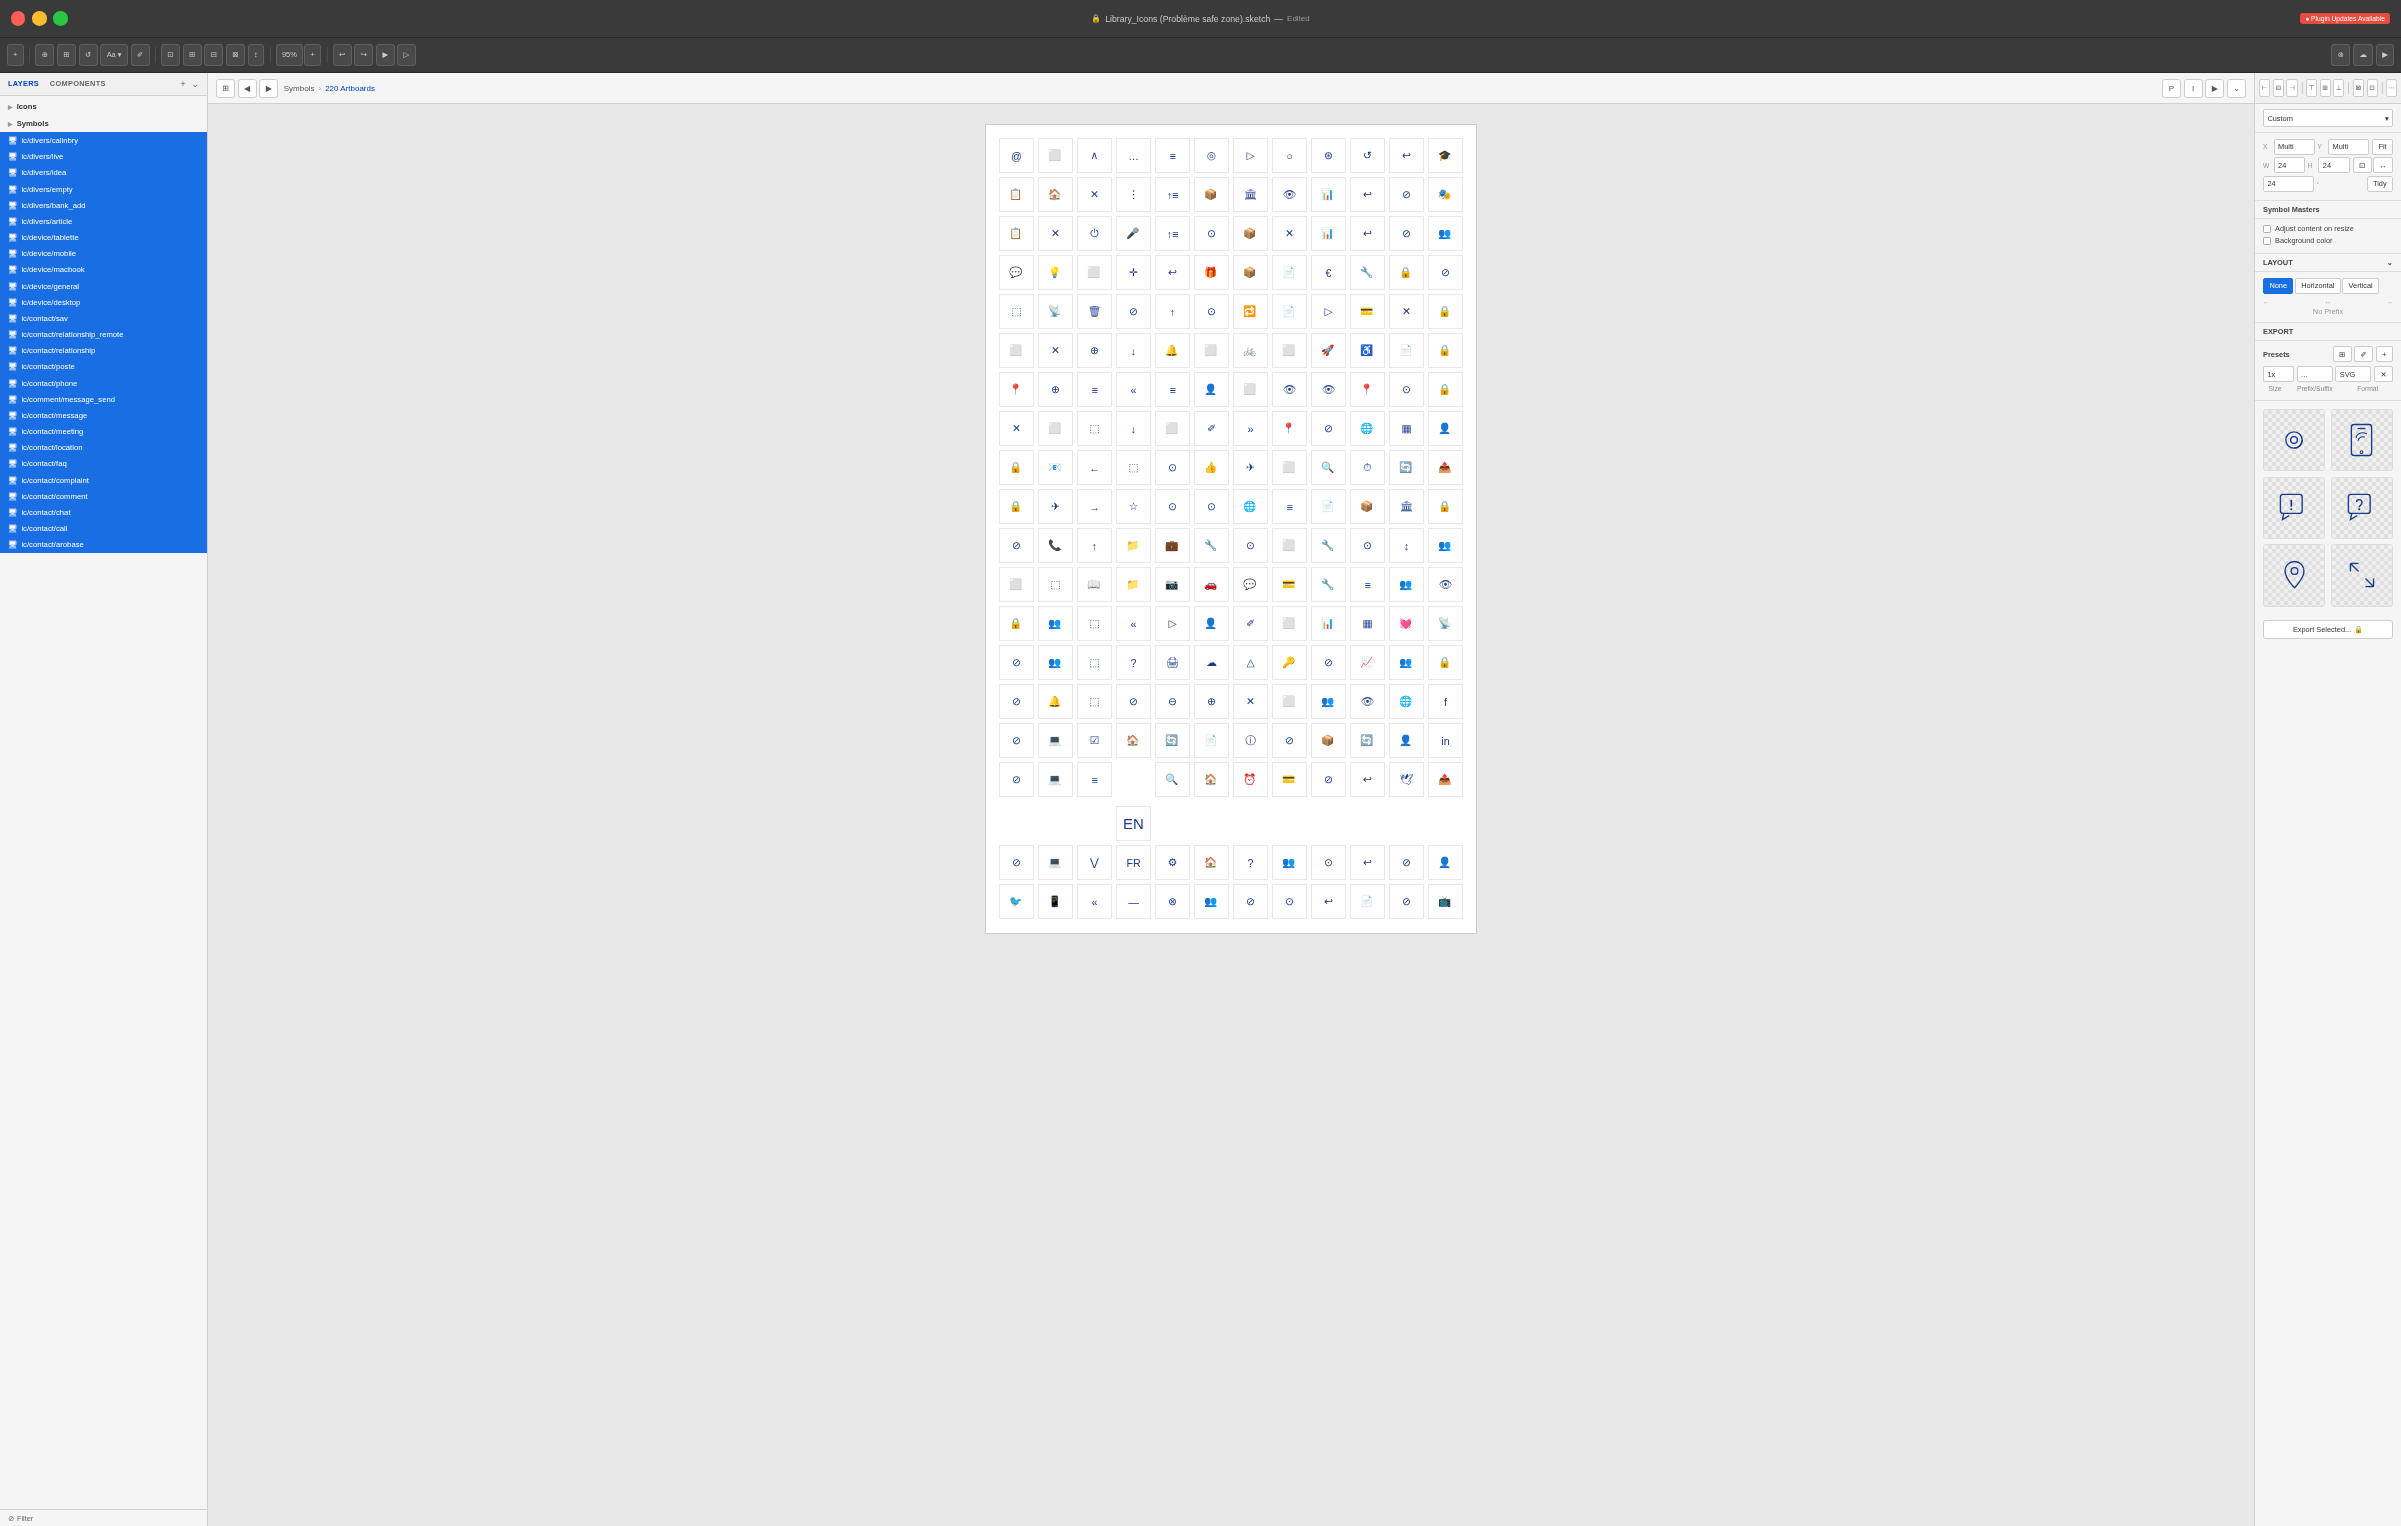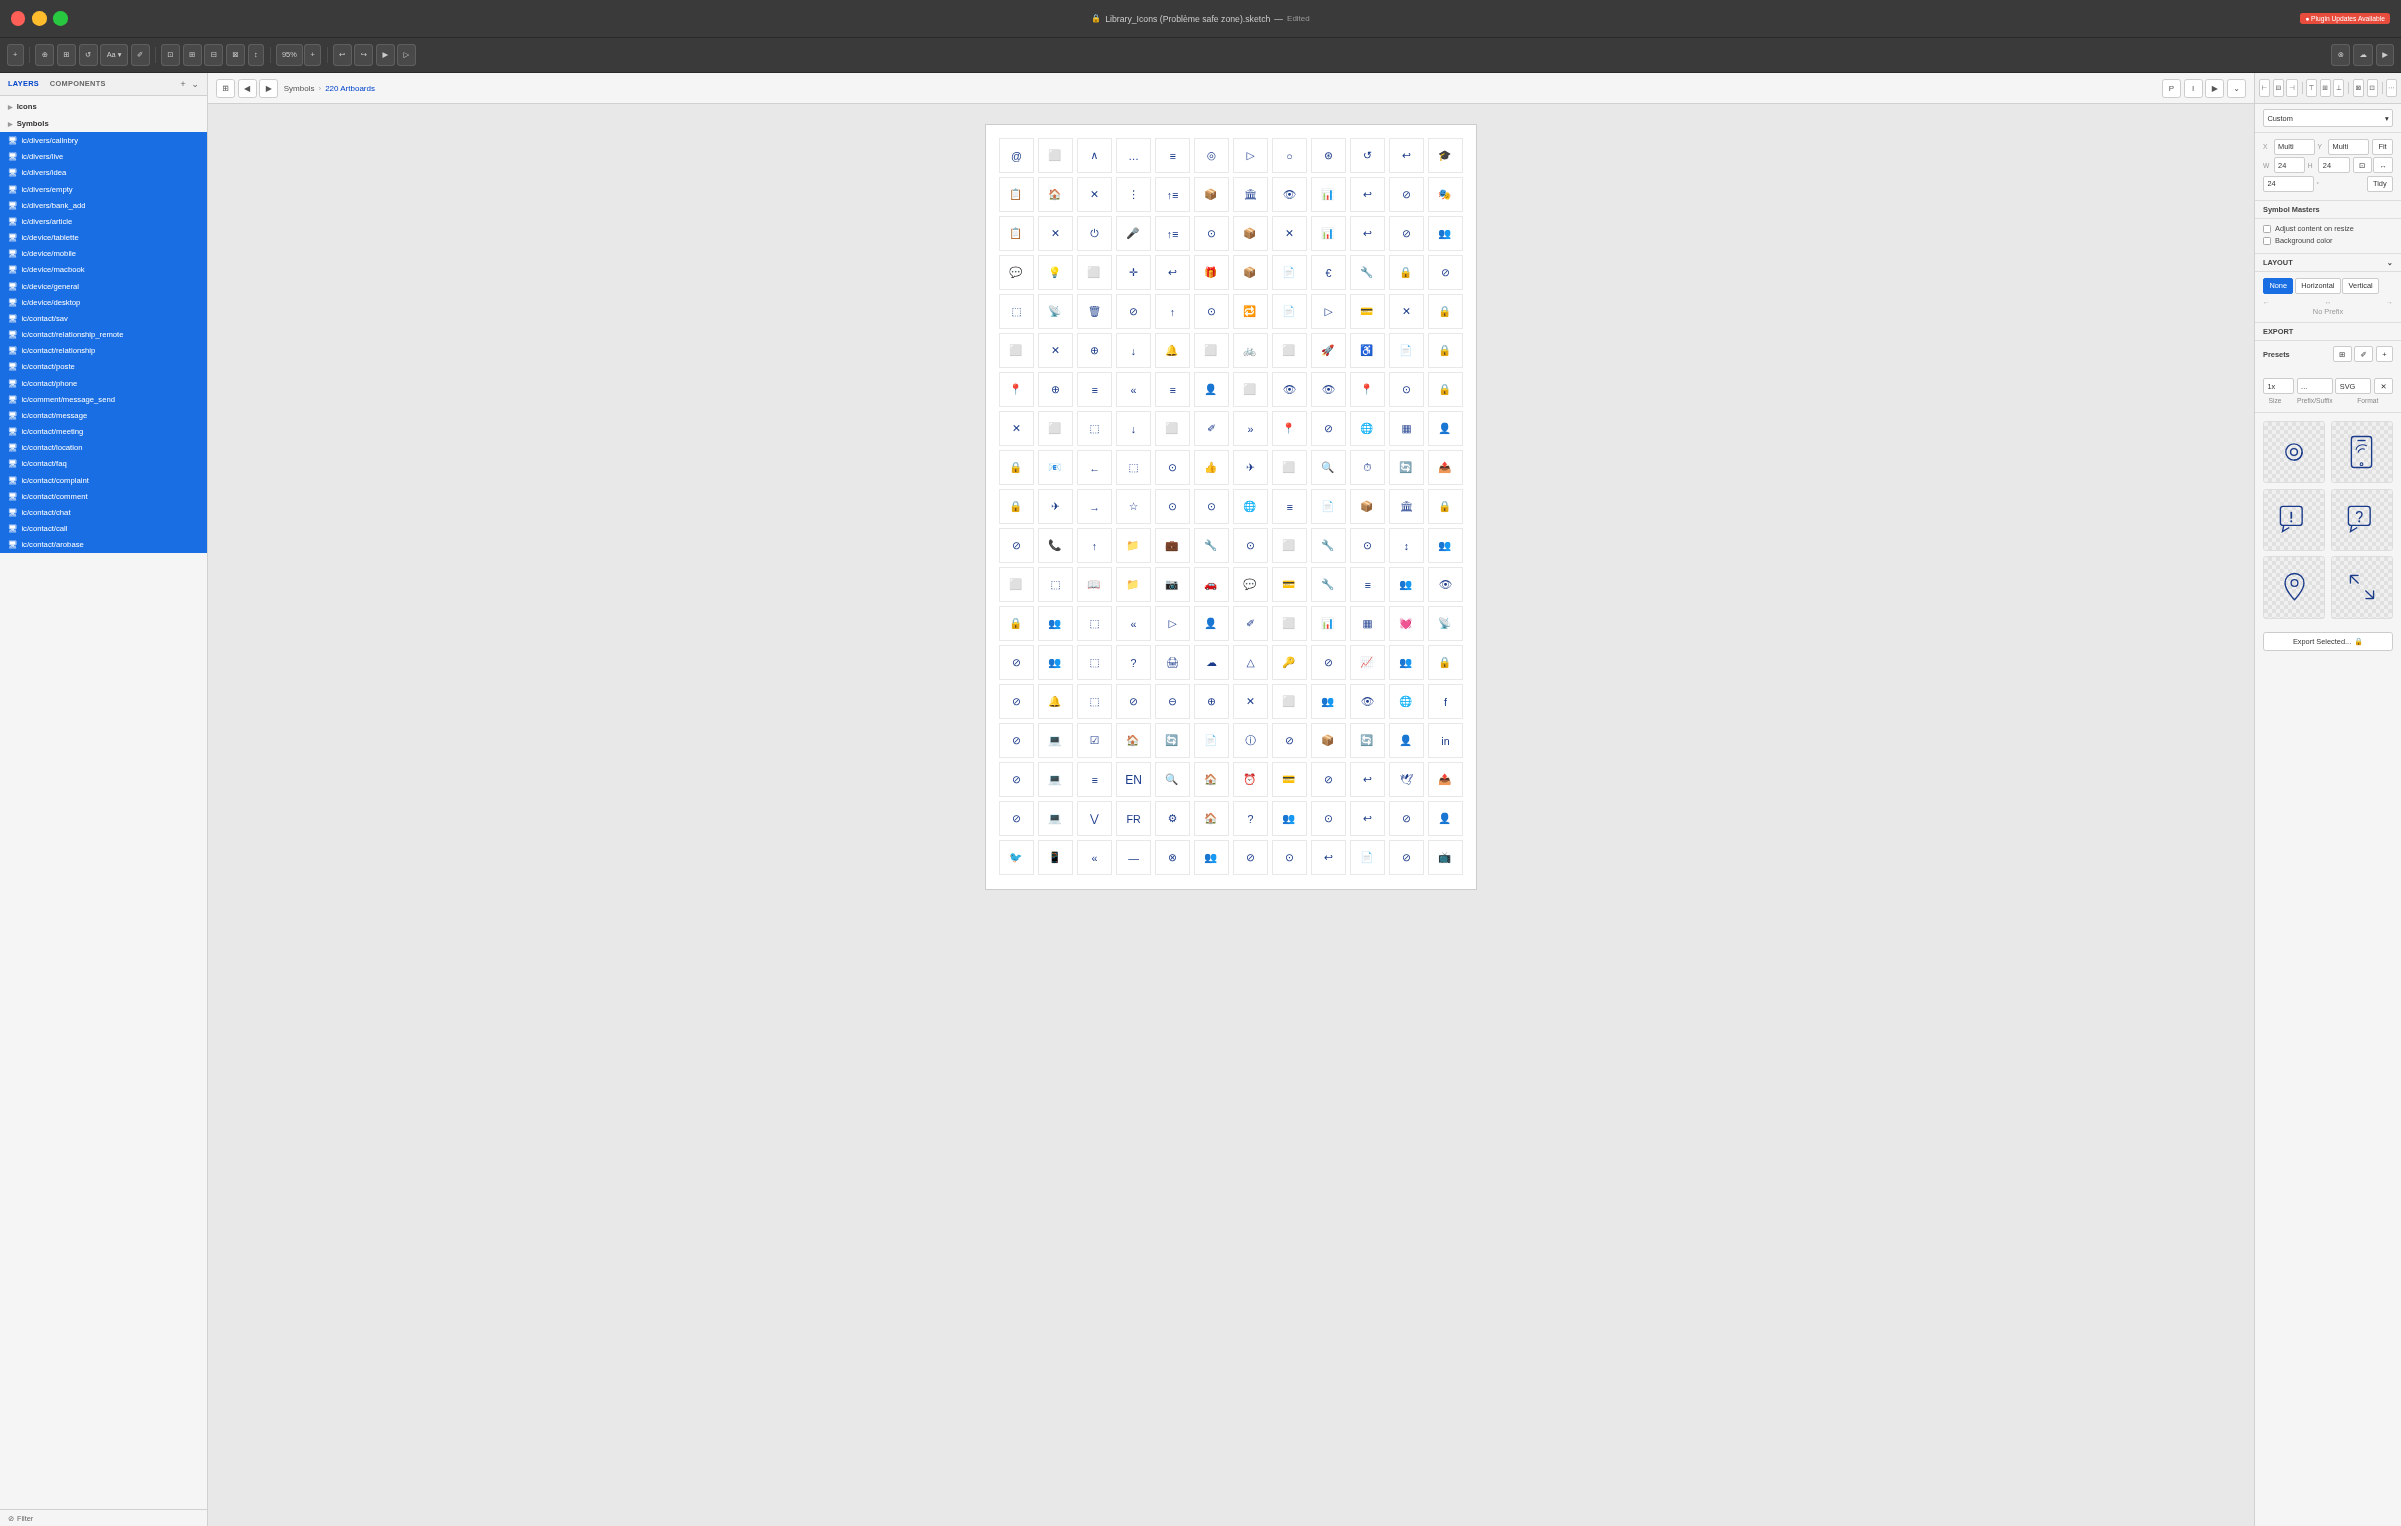--- a/index.html
+++ b/index.html
@@ -853,21 +853,21 @@
             <div class="icon-cell" style="color: rgb(26, 58, 138); font-size: 10.7px;">📄</div>
             <div class="icon-cell" style="color: rgb(26, 58, 138); font-size: 10.7px;">ⓘ</div>
             <div class="icon-cell" style="color: rgb(26, 58, 138); font-size: 10.7px;">⊘</div>
             <div class="icon-cell" style="color: rgb(26, 58, 138); font-size: 10.7px;">📦</div>
             <div class="icon-cell" style="color: rgb(26, 58, 138); font-size: 10.7px;">🔄</div>
             <div class="icon-cell" style="color: rgb(26, 58, 138); font-size: 10.7px;">👤</div>
             <div class="icon-cell" style="color: rgb(26, 58, 138); font-size: 10.7px;">in</div>
             <div class="icon-cell" style="color: rgb(26, 58, 138); font-size: 10.7px;">⊘</div>
             <div class="icon-cell" style="color: rgb(26, 58, 138); font-size: 10.7px;">💻</div>
             <div class="icon-cell" style="color: rgb(26, 58, 138); font-size: 10.7px;">≡</div>
-            <div class="icon-cell" style="color: rgb(26, 58, 138); font-size: 12px;">EN</div>
+            <div class="icon-cell" style="color: rgb(26, 58, 138); font-size: 15px; margin-top: 44px;">EN</div>
             <div class="icon-cell" style="color: rgb(26, 58, 138); font-size: 10.7px;">🔍</div>
             <div class="icon-cell" style="color: rgb(26, 58, 138); font-size: 10.7px;">🏠</div>
             <div class="icon-cell" style="color: rgb(26, 58, 138); font-size: 10.7px;">⏰</div>
             <div class="icon-cell" style="color: rgb(26, 58, 138); font-size: 10.7px;">💳</div>
             <div class="icon-cell" style="color: rgb(26, 58, 138); font-size: 10.7px;">⊘</div>
             <div class="icon-cell" style="color: rgb(26, 58, 138); font-size: 10.7px;">↩</div>
             <div class="icon-cell" style="color: rgb(26, 58, 138); font-size: 10.7px;">🕊</div>
             <div class="icon-cell" style="color: rgb(26, 58, 138); font-size: 10.7px;">📤</div>
             <div class="icon-cell" style="color: rgb(26, 58, 138); font-size: 10.7px;">⊘</div>
             <div class="icon-cell" style="color: rgb(26, 58, 138); font-size: 10.7px;">💻</div>
@@ -987,21 +987,21 @@
         <span style="font-size:6.7px;color:#aaa;">↔</span>
         <span style="font-size:6.7px;color:#aaa;">→</span>
       </div>
       <div style="text-align:center;font-size:7.4px;color:#999;margin-top:2.7px;">No Prefix</div>
     </div>
 
     <div class="section-header">
       <span>EXPORT</span>
     </div>
     <div class="export-presets">
-      <div style="display:flex;align-items:center;justify-content:space-between;margin-bottom:16px;">
+      <div style="display:flex;align-items:center;justify-content:space-between;margin-bottom:4px;">
         <span style="font-size:7.4px;font-weight:600;color:#444;">Presets</span>
         <div style="display:flex;gap:2.7px;">
           <button class="inspector-btn">⊞</button>
           <button class="inspector-btn">✐</button>
           <button class="inspector-btn">+</button>
         </div>
       </div>
       <div class="preset-row">
         <div class="preset-field" style="width:31px;">
           <span>1x</span>

